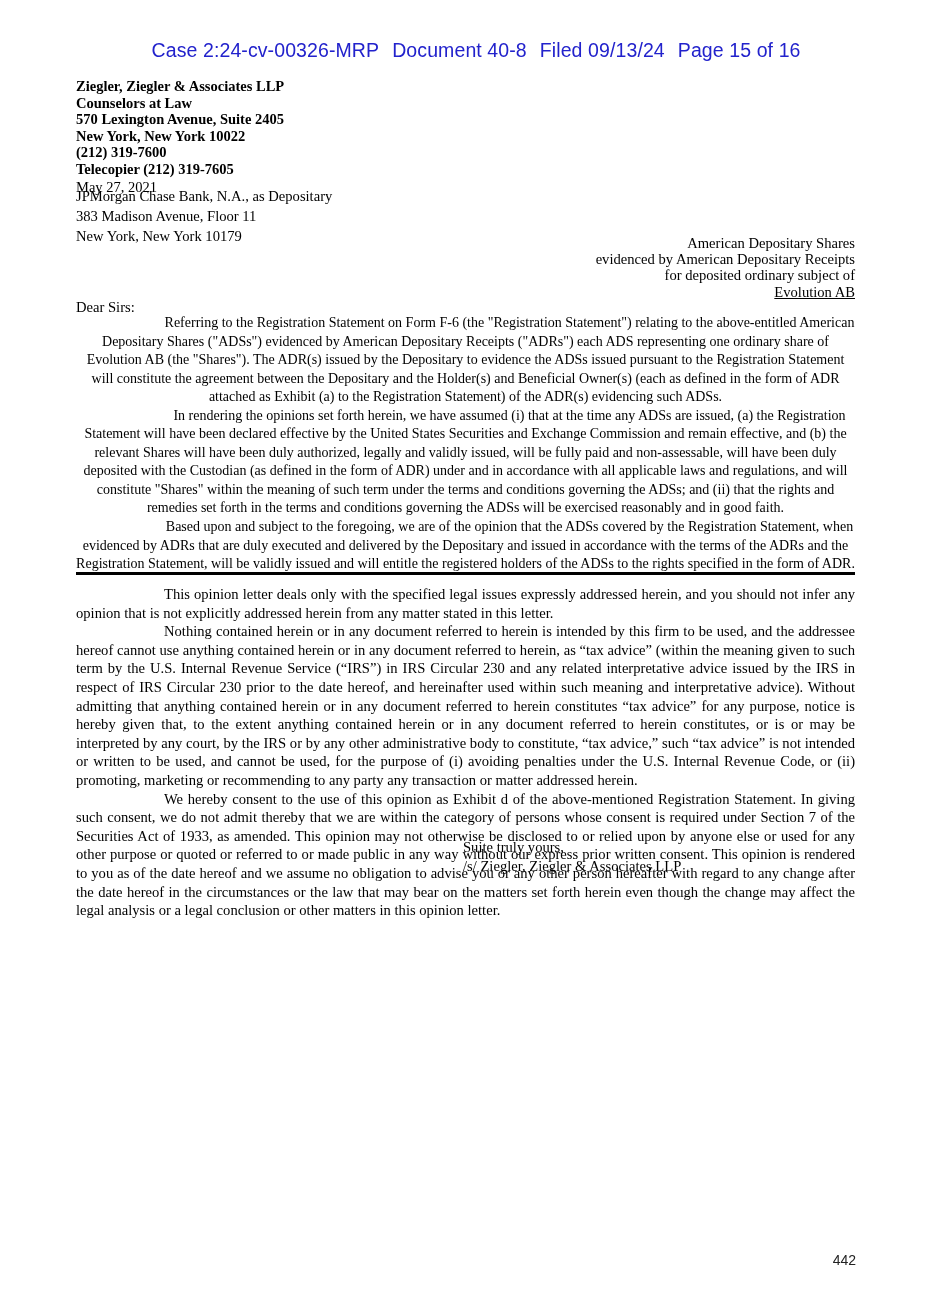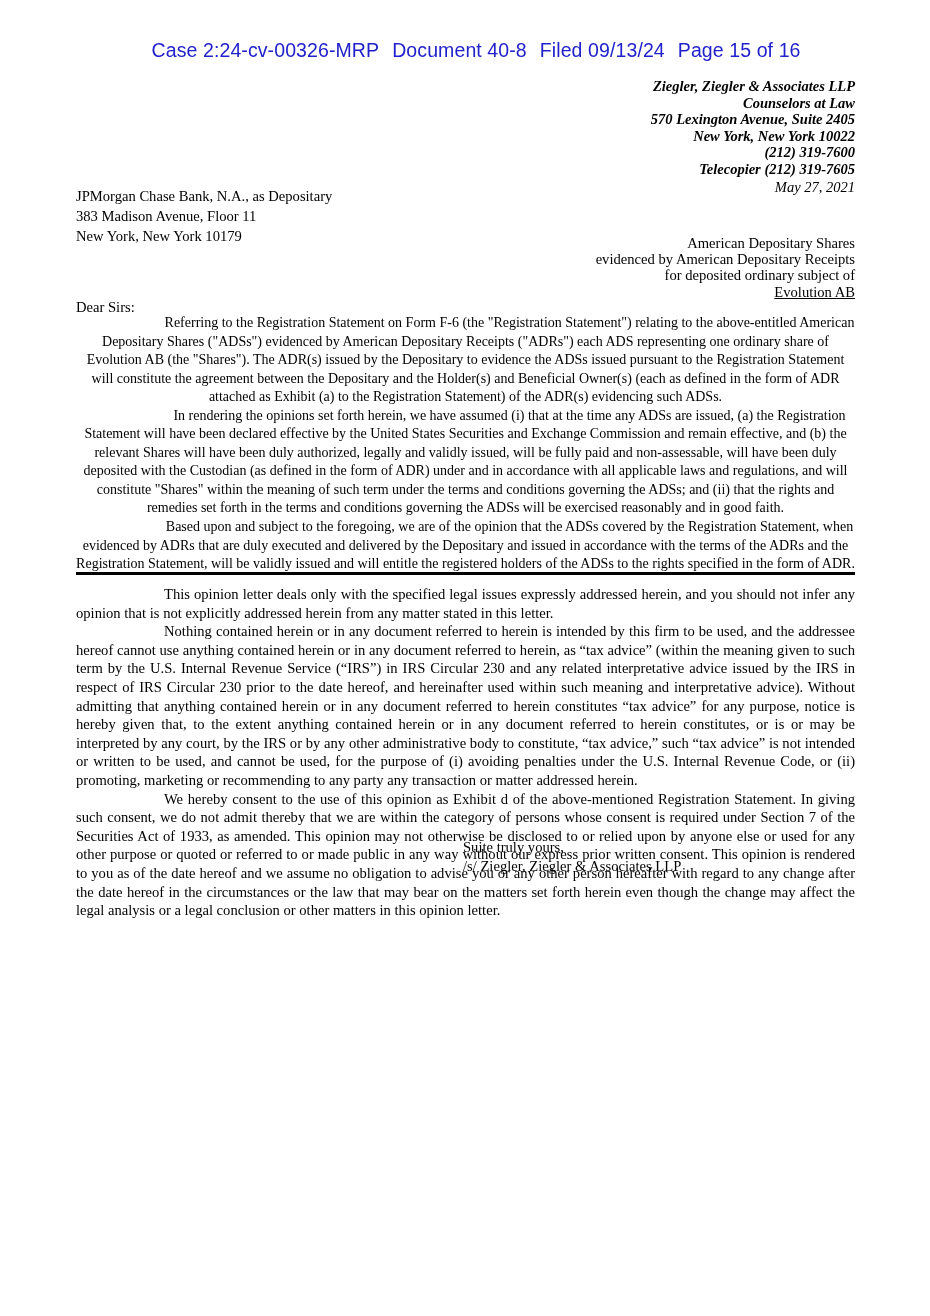--- a/index.html
+++ b/index.html
@@ -47,22 +47,21 @@
     top: 0;
     width: 779px;
   }
 
   
   .letterhead {
     position: absolute;
     left: 0;
     top: 78px;
     width: 779px;
-    text-align: right;
-    font-style: italic;
+    text-align: left;
   }
   .letterhead .lh-line {
     font-weight: bold;
     font-size: 14.5px;
     line-height: 16.6px;
     white-space: nowrap;
   }
   .letterhead .lh-date {
     font-weight: normal;
     font-size: 14.5px;
@@ -217,14 +216,15 @@
       <p>We hereby consent to the use of this opinion as Exhibit d of the above-mentioned Registration Statement. In giving such consent, we do not admit thereby that we are within the category of persons whose consent is required under Section 7 of the Securities Act of 1933, as amended. This opinion may not otherwise be disclosed to or relied upon by anyone else or used for any other purpose or quoted or referred to or made public in any way without our express prior written consent. This opinion is rendered to you as of the date hereof and we assume no obligation to advise you or any other person hereafter with regard to any change after the date hereof in the circumstances or the law that may bear on the matters set forth herein even though the change may affect the legal analysis or a legal conclusion or other matters in this opinion letter.</p>
     </div>
 
     <div class="closing">
       <div>Suite truly yours,</div>
       <div>/s/ Ziegler, Ziegler &amp; Associates LLP</div>
     </div>
 
   </div>
 
+  <div class="bates">442</div>
 
 </div>
 
 </body></html>

